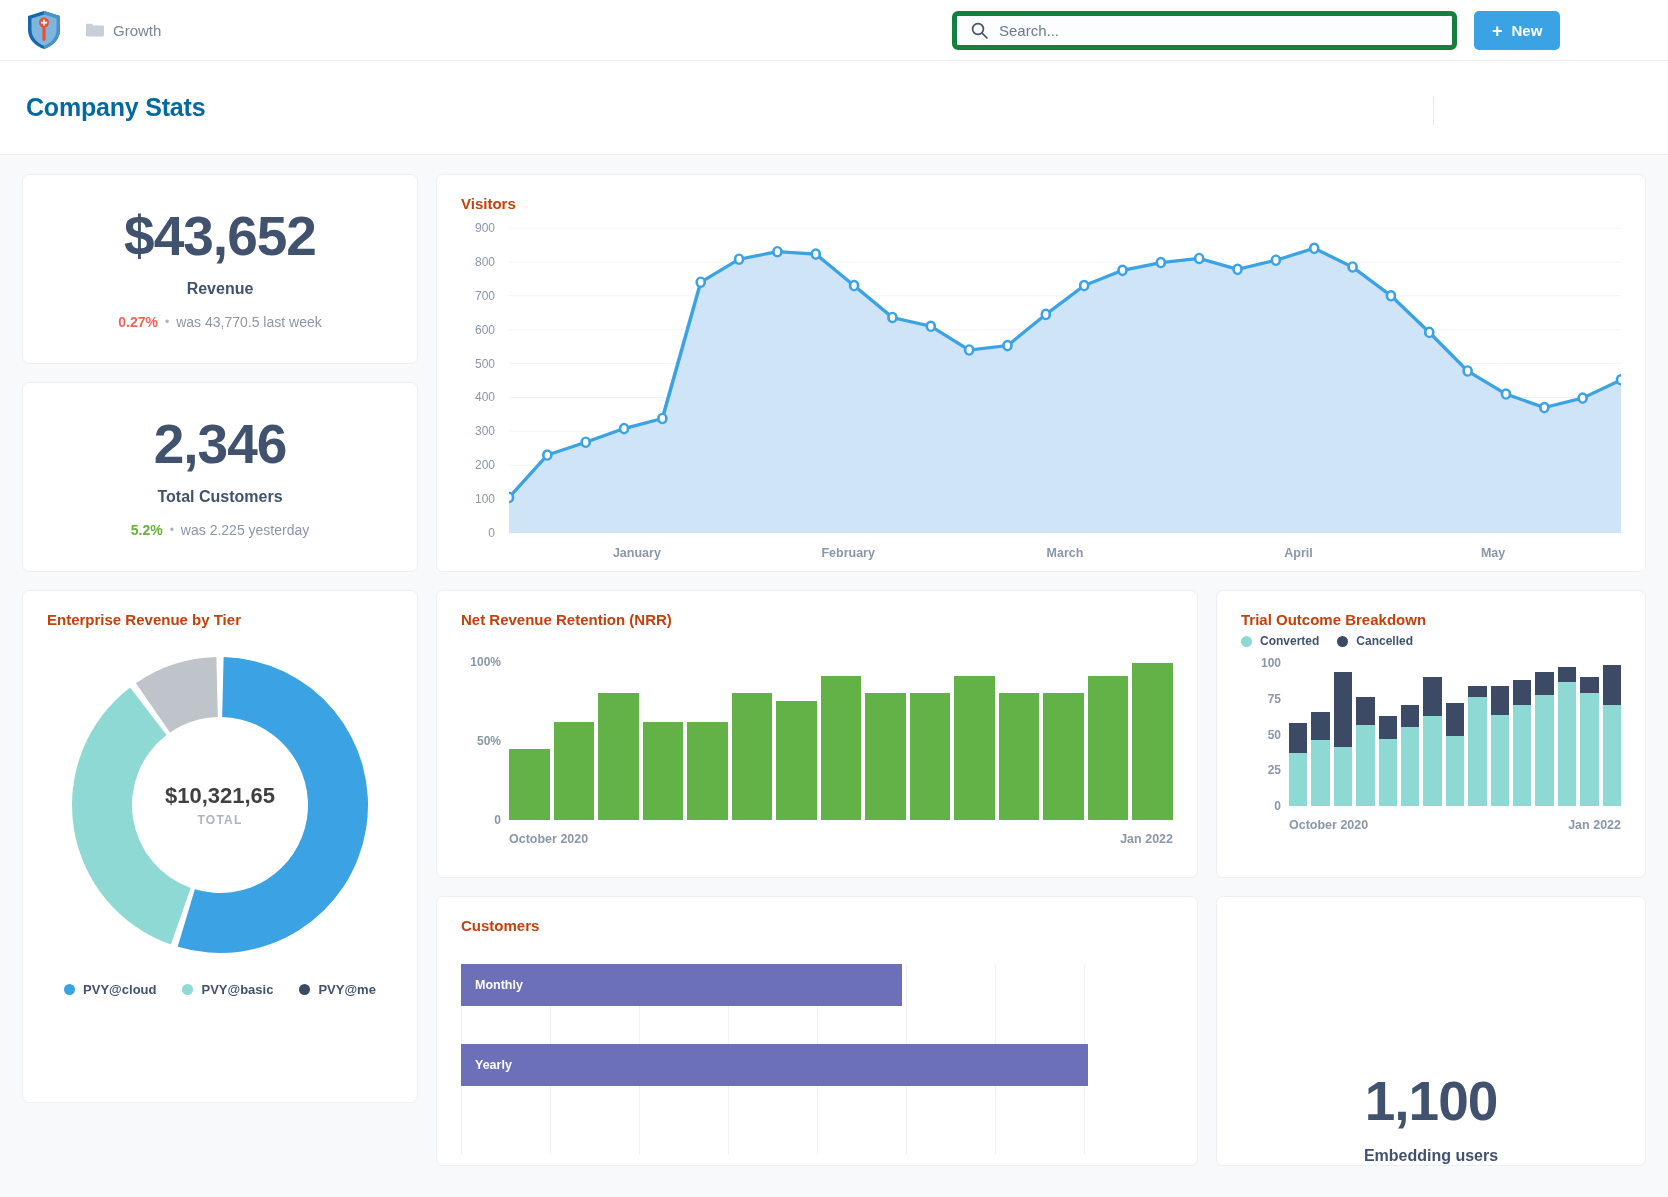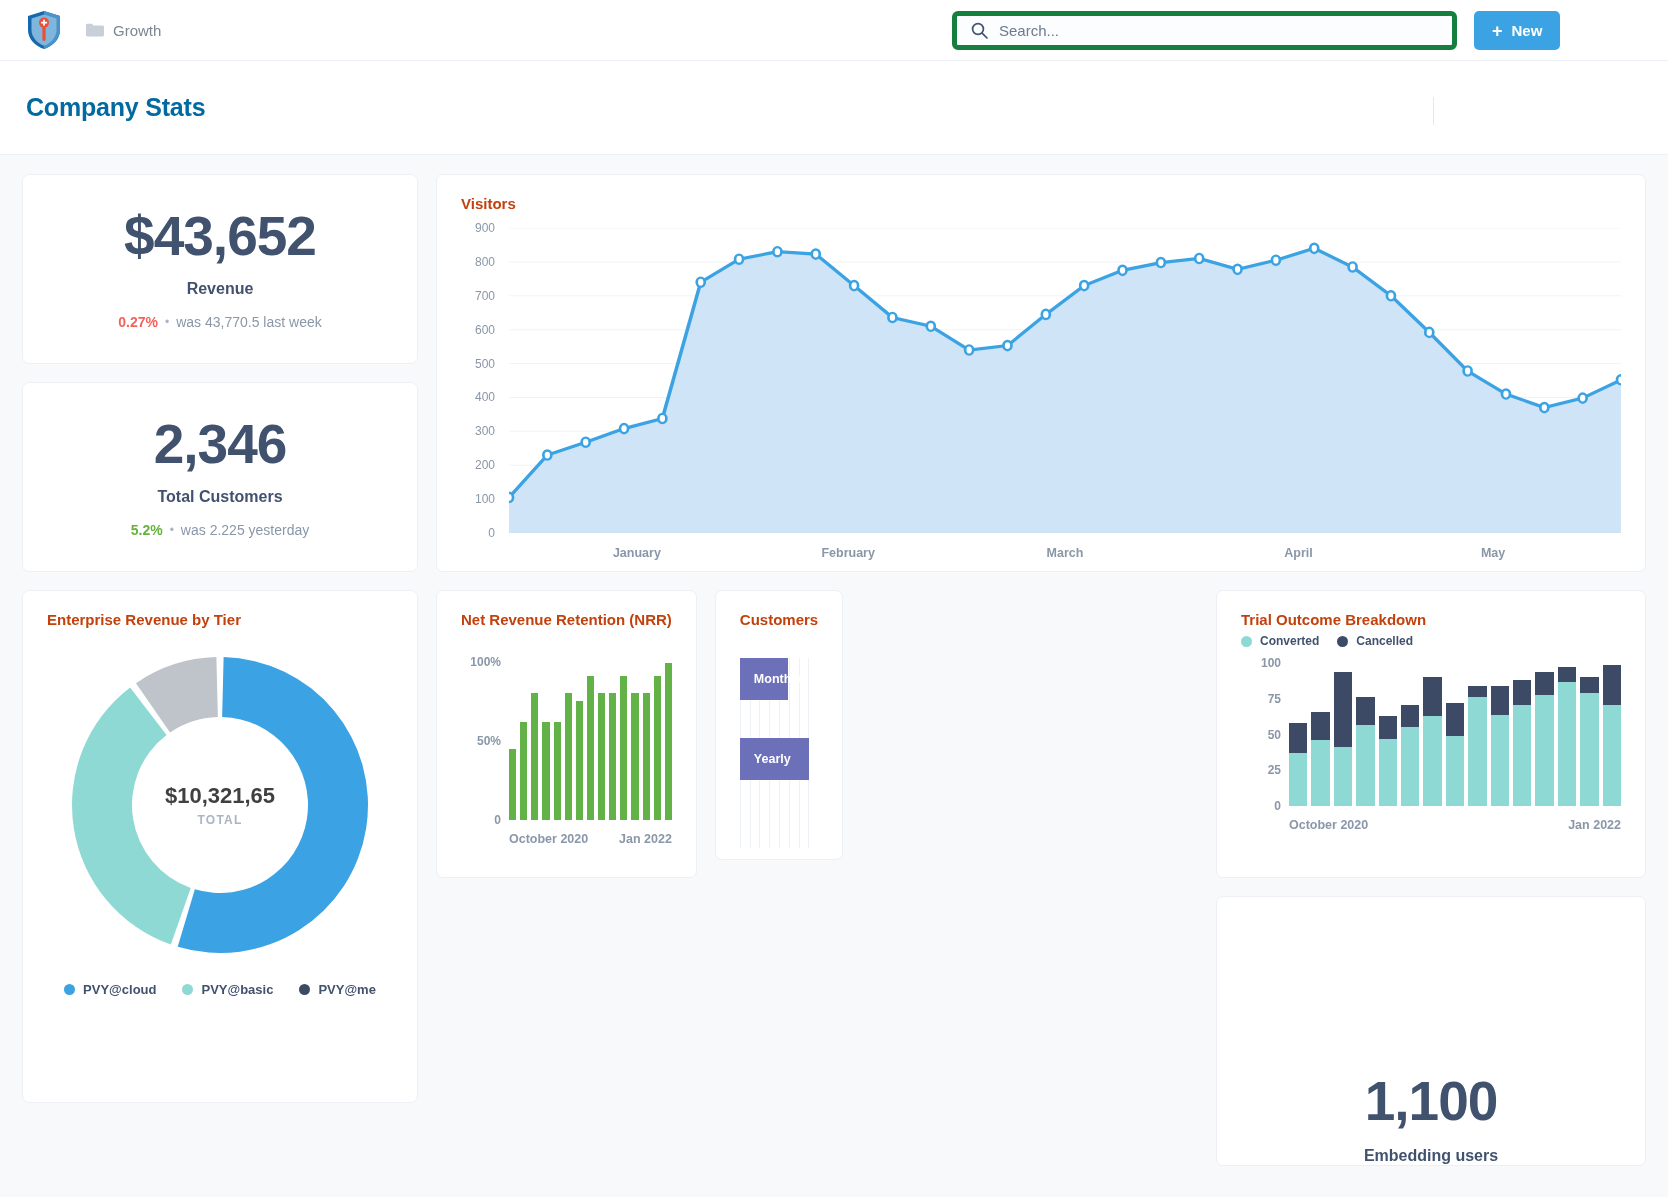--- a/index.html
+++ b/index.html
@@ -119,21 +119,21 @@
   .donut-total { font-size: 22px; font-weight: 700; color: #404040; }
   .donut-total-label { font-size: 12px; color: #aab4c2; letter-spacing: 1.2px; margin-top: 4px; font-weight: 700; }
   .donut-legend {
     display: flex; justify-content: center; gap: 26px;
     margin-top: 22px; padding-bottom: 6px;
   }
   .lg-item { display: flex; align-items: center; gap: 8px; font-size: 13px; color: #41526f; font-weight: 700; }
   .lg-dot { width: 11px; height: 11px; border-radius: 50%; display: block; }
 
   
-  .mid-col { flex: 1; display: flex; flex-direction: row; gap: 18px; }
+  .mid-col { flex: 1; display: flex; flex-direction: column; gap: 18px; }
   .right-col { width: 430px; flex: 0 0 430px; display: flex; flex-direction: column; gap: 18px; }
   .barcard { height: 288px; position: relative; }
   .bars-area { position: relative; margin: 18px 24px 0 24px; height: 200px; }
   .bars-y { position: absolute; left: 0; top: 0; bottom: 26px; width: 40px; }
   .bars-y span {
     position: absolute; right: 0; font-size: 12px; color: #8a97a8;
     transform: translateY(-50%); font-weight: 700;
   }
   .bars-plot {
     position: absolute; left: 48px; right: 0; top: 0; bottom: 26px;

